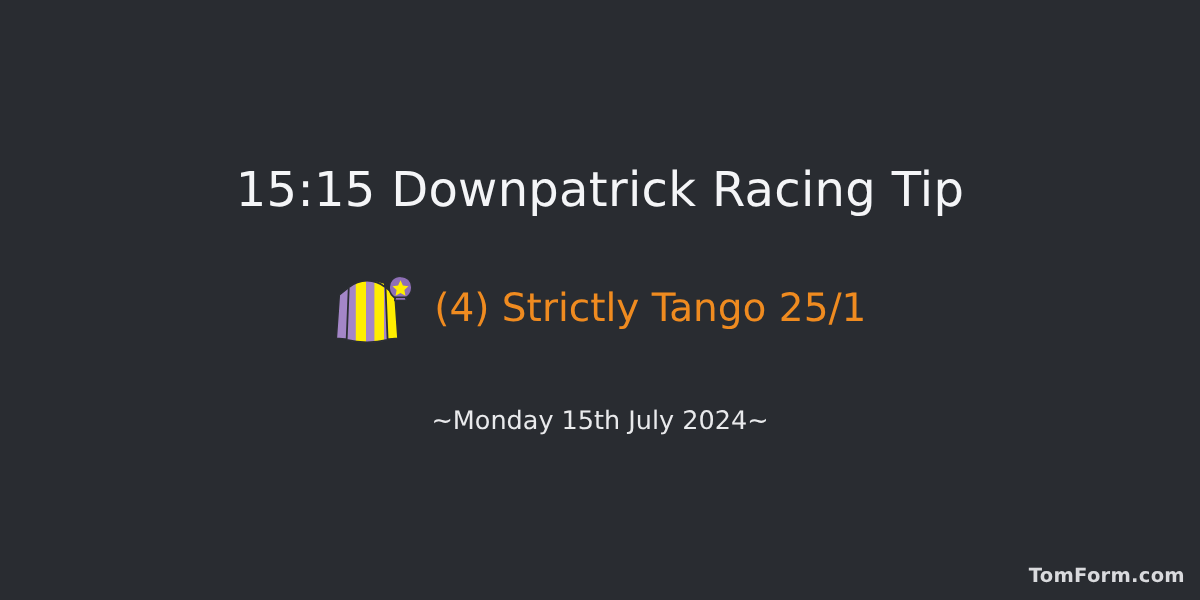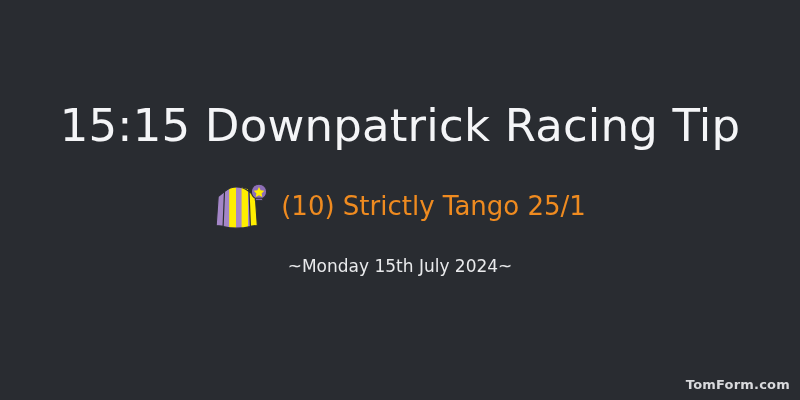--- a/index.html
+++ b/index.html
@@ -28,21 +28,21 @@
   .title-row {
     position: absolute;
     left: 0;
     top: 100px;
     width: 800px;
     text-align: center;
   }
   .title {
     display: inline-block;
     color: #f4f5f7;
-    font-size: 45px;
+    font-size: 32px;
     line-height: 52px;
     font-weight: 400;
     letter-spacing: 0.2px;
     white-space: nowrap;
     text-align: right;
   }
 
   
   .tip-row {
     position: absolute;
@@ -78,21 +78,21 @@
     line-height: 34px;
     font-weight: 400;
     margin-left: 8px;
     white-space: nowrap;
   }
 
   
   .date-row {
     position: absolute;
     left: 0;
-    top: 255px;
+    top: 270px;
     width: 800px;
     text-align: center;
   }
   .date {
     display: inline-block;
     color: #e9eaec;
     font-size: 17px;
     line-height: 22px;
     font-weight: 400;
     white-space: nowrap;
@@ -146,21 +146,21 @@
           <path d="M45.0 3.2 C49.6 3.2 52.6 6.5 52.6 10.6 C52.6 14.2 50.3 17.0 47.6 17.9
                    L42.4 17.9 C39.7 17.0 37.4 14.2 37.4 10.6 C37.4 6.5 40.4 3.2 45.0 3.2 Z" fill="#8e6fb6" stroke="#2b2e33" stroke-width="1.1" stroke-linejoin="round"></path>
 
           <path d="M41.6 17.2 L48.4 17.2 L48.9 19.4 L41.1 19.4 Z" fill="#8e6fb6" stroke="#2b2e33" stroke-width="1.0" stroke-linejoin="round"></path>
 
           <path d="M45.0 5.9 L46.6 9.3 L50.3 9.8 L47.6 12.4 L48.3 16.1 L45.0 14.3
                    L41.7 16.1 L42.4 12.4 L39.7 9.8 L43.4 9.3 Z" fill="#ffee00"></path>
         </svg>
       </span>
 
-      <span class="tip-text">(10) Strictly Tango 25/1</span>
+      <span class="tip-text">(4) Strictly Tango 25/1</span>
     </span>
   </div>
 
   <div class="date-row">
     <div class="date">~Monday 15th July 2024~</div>
   </div>
 
   <div class="footer">
     <div class="brand">TomForm.com</div>
   </div>

